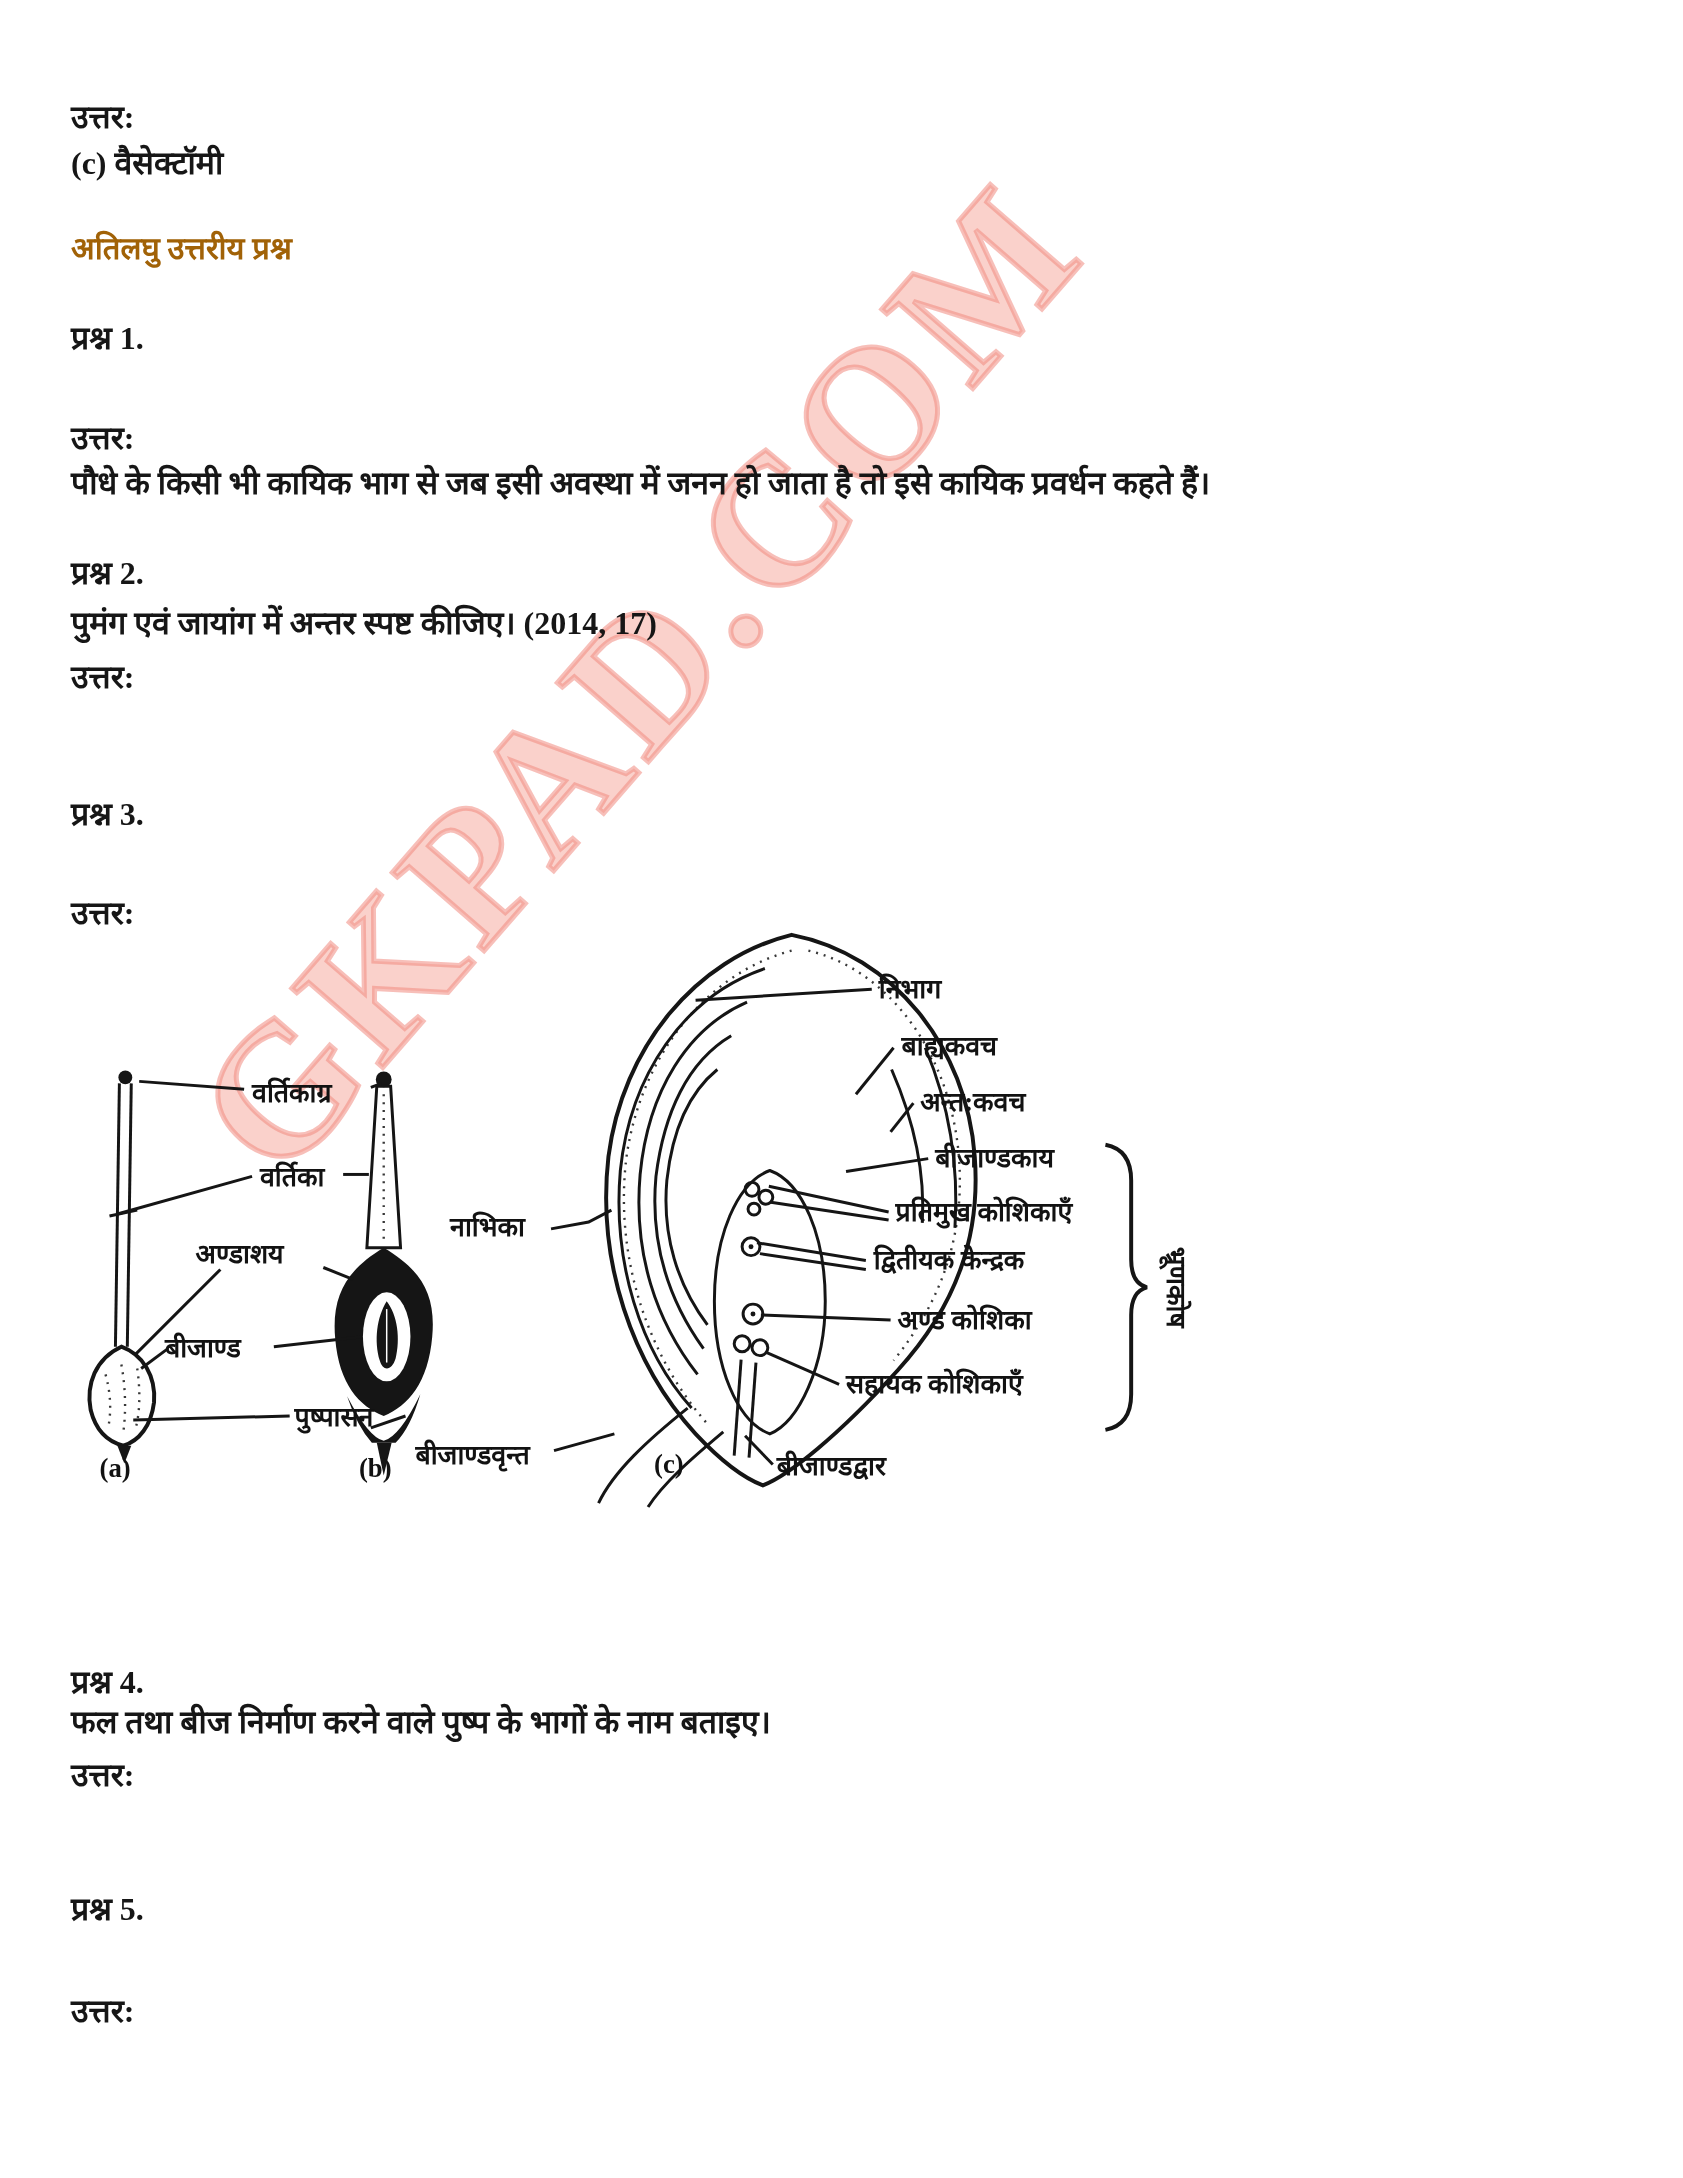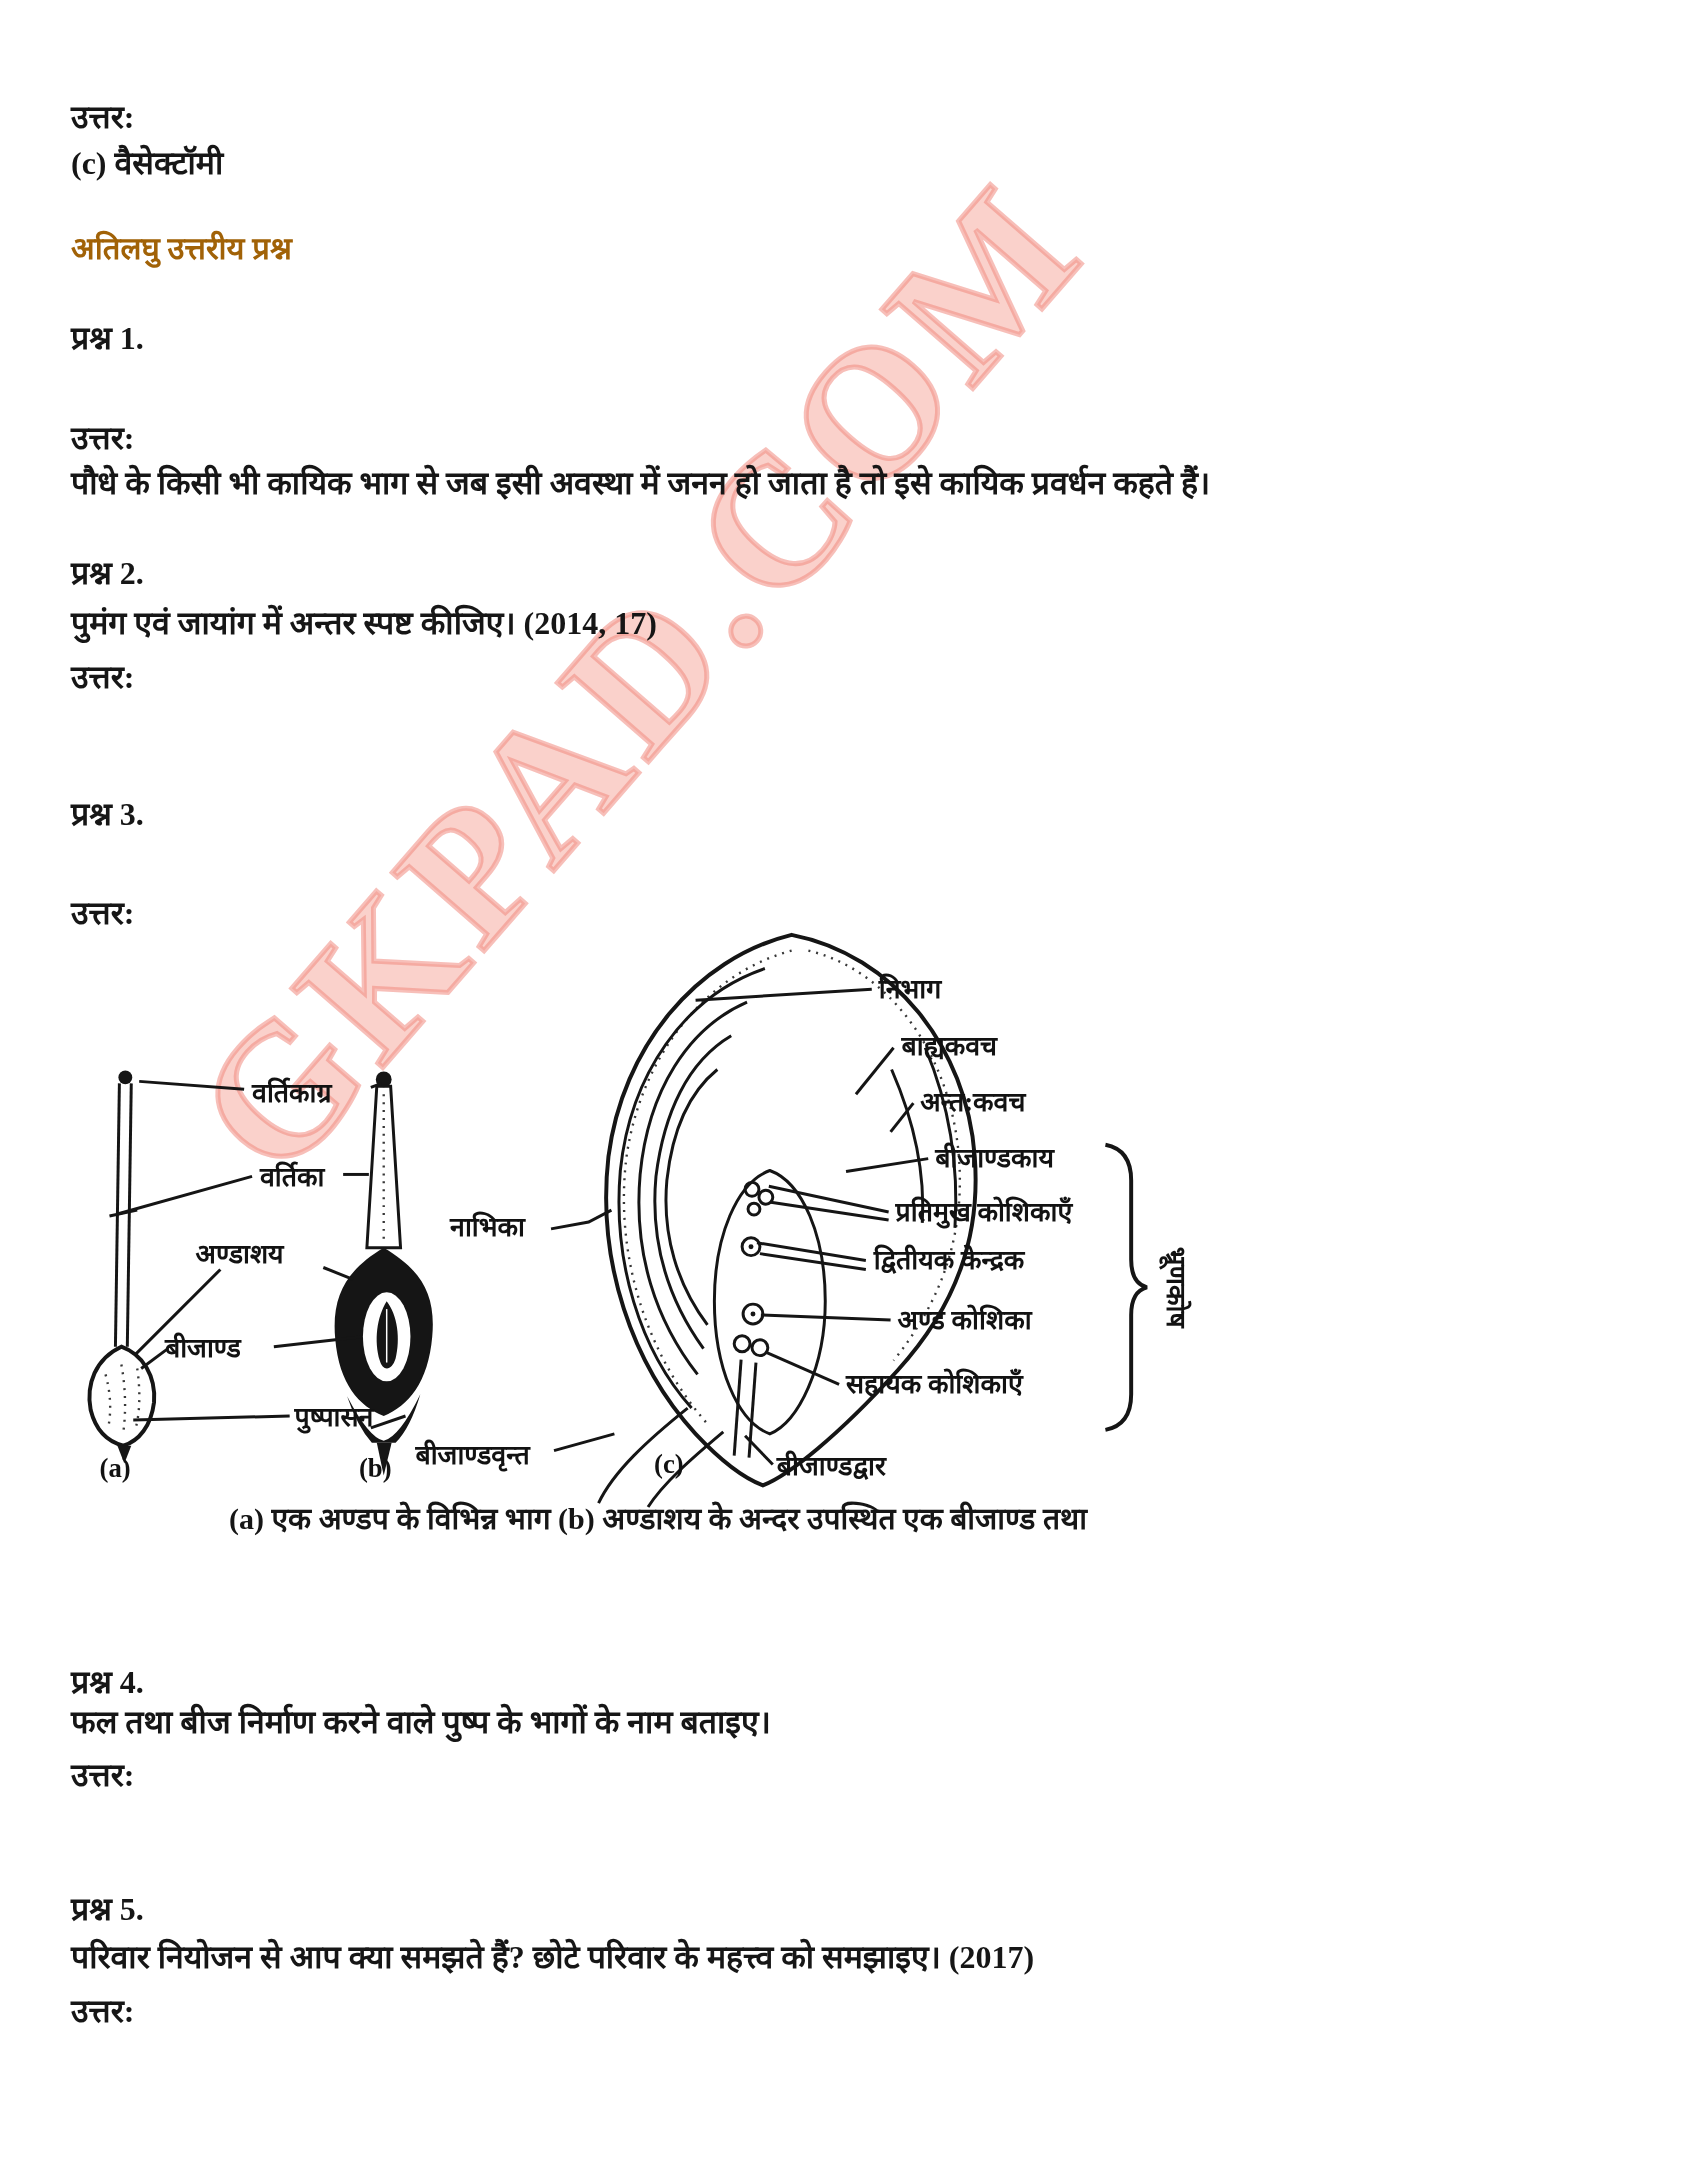--- a/index.html
+++ b/index.html
@@ -134,24 +134,22 @@
     <text x="828" y="352">द्वितीयक केन्द्रक</text>
     <text x="852" y="412">अण्ड कोशिका</text>
     <text x="800" y="477">सहायक कोशिकाएँ</text>
     <text x="730" y="560">बीजाण्डद्वार</text>
     <text x="400" y="318">नाभिका</text>
     <text x="365" y="548">बीजाण्डवृन्त</text>
     <text x="606" y="558">(c)</text>
     <text transform="translate(1124,370) rotate(90)" text-anchor="middle">भ्रूणकोष</text>
   </svg>
 
-  <div class="caption" style="top:1497px">(a) एक अण्डप के विभिन्न भाग (b) अण्डाशय के अन्दर उपस्थित एक बीजाण्ड तथा</div>
 
   <div class="line" style="top:1659px">प्रश्न 4.</div>
   <div class="line" style="top:1699px">फल तथा बीज निर्माण करने वाले पुष्प के भागों के नाम बताइए।</div>
   <div class="line" style="top:1752px">उत्तर:</div>
 
   <div class="line" style="top:1886px">प्रश्न 5.</div>
-  <div class="line" style="top:1934px">परिवार नियोजन से आप क्या समझते हैं? छोटे परिवार के महत्त्व को समझाइए। (2017)</div>
   <div class="line" style="top:1988px">उत्तर:</div>
 
 </div>
 
 
 </body></html>

